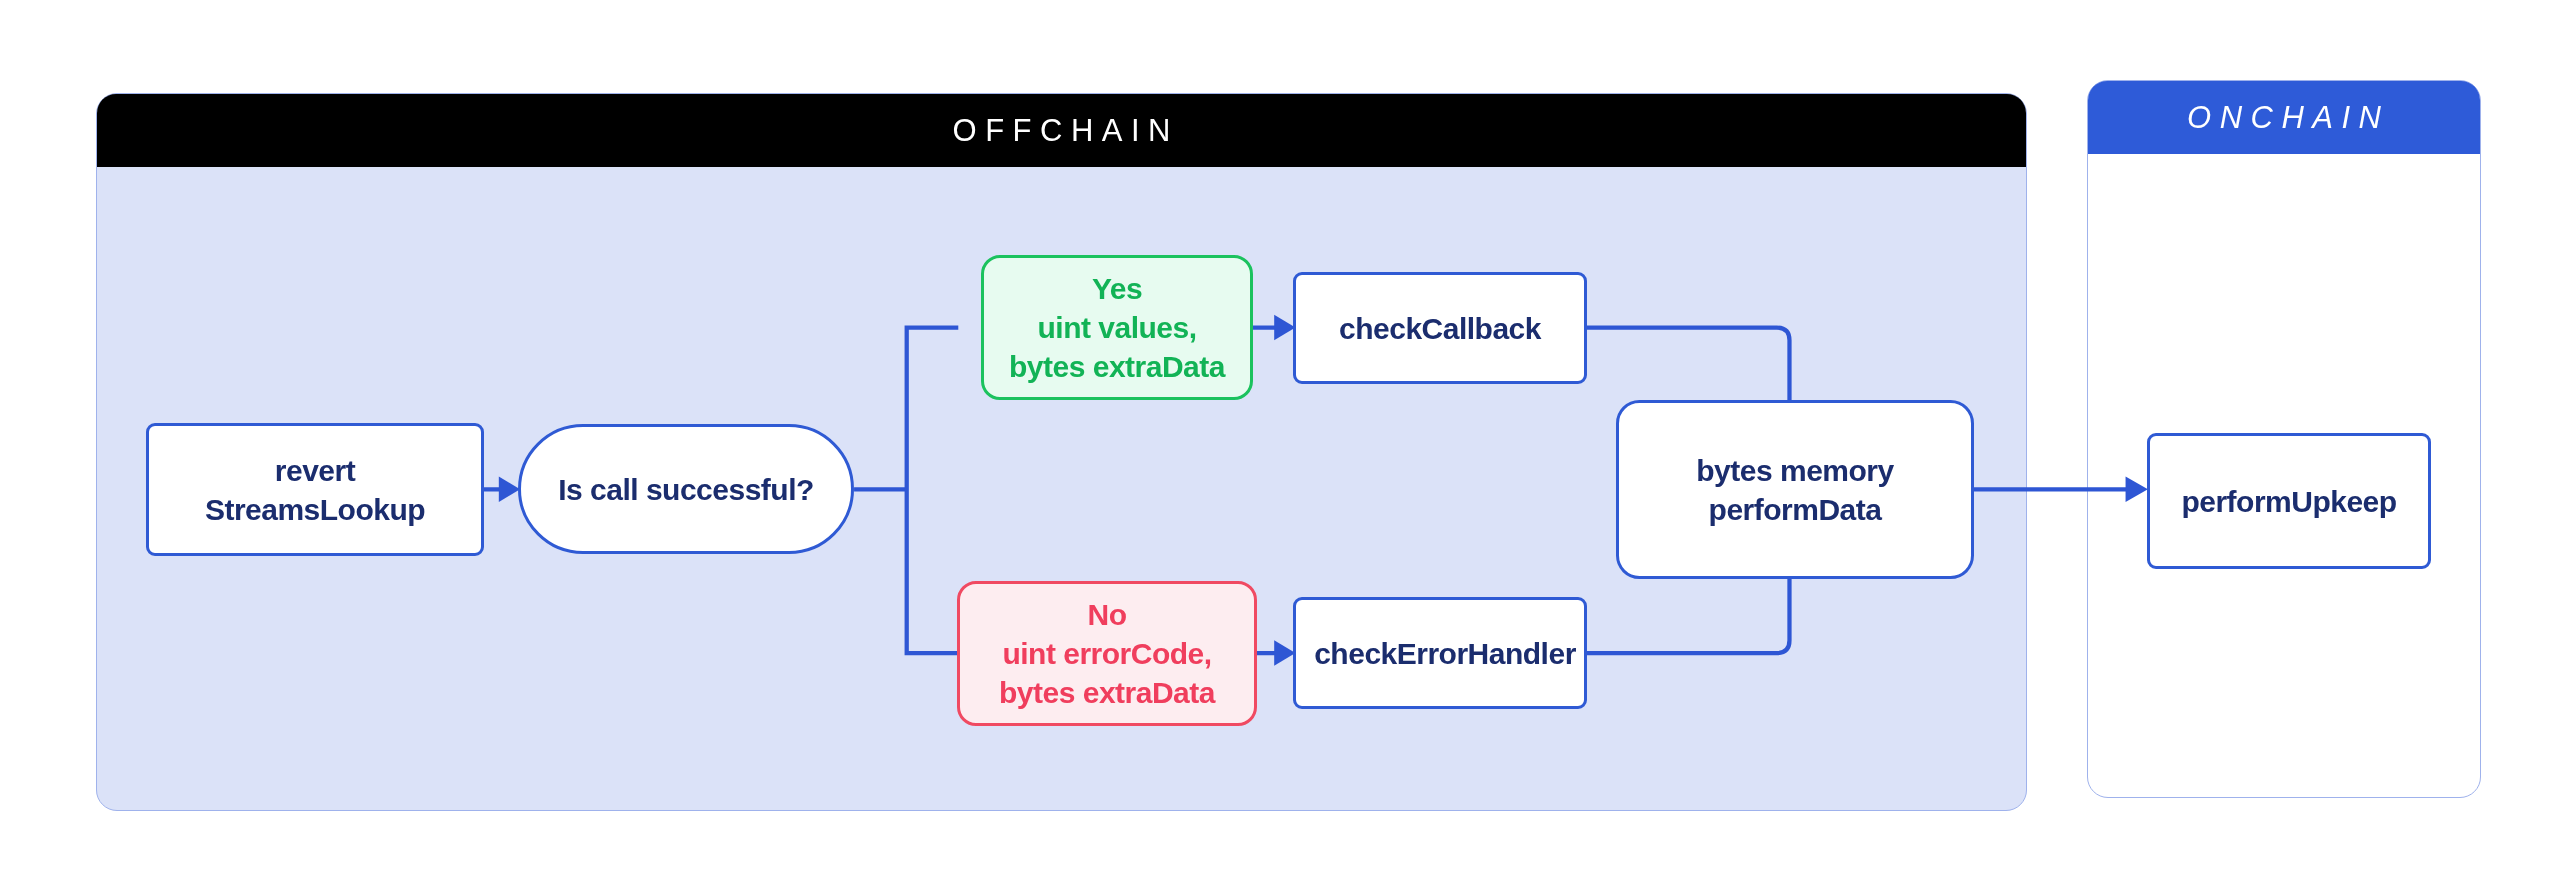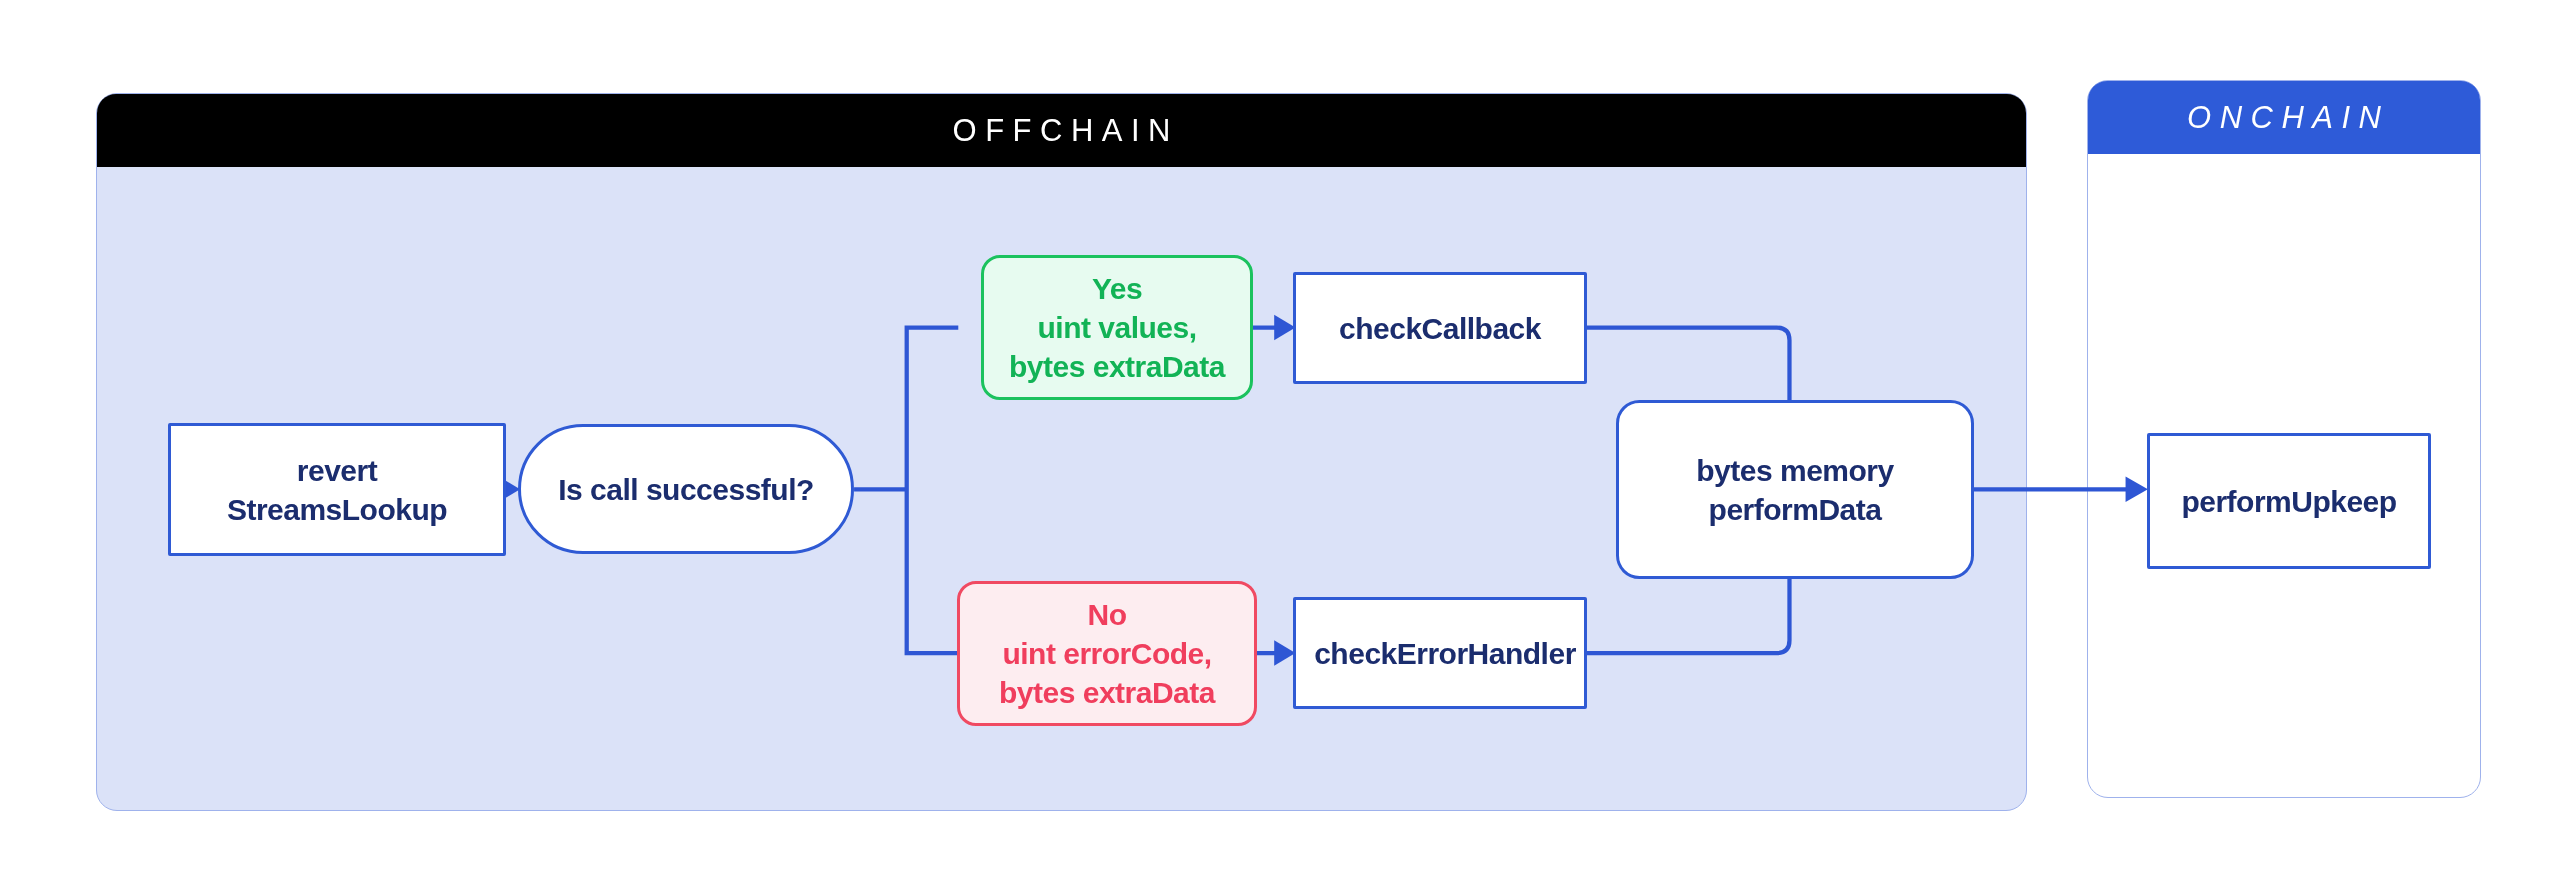--- a/index.html
+++ b/index.html
@@ -56,34 +56,34 @@
     stroke:var(--edge);
     stroke-width:8;
   }
   svg.edges polygon{fill:var(--edge);stroke:none;}
 
   .node{
     position:absolute;
     box-sizing:border-box;
     background:var(--white);
     border:3.7px solid var(--node-border);
-    border-radius:2px;
+    border-radius:9px;
     display:flex;flex-direction:column;
     align-items:center;justify-content:center;
     text-align:center;
     color:var(--navy);
     font-size:30px;
     font-weight:700;
     line-height:39px;
     letter-spacing:-0.5px;
     z-index:3;
   }
   .node .ln{display:block;white-space:nowrap;}
 
-  .node-revert{left:168px;top:423px;width:338px;height:133px;}
+  .node-revert{left:146px;top:423px;width:338px;height:133px;}
   .node-decision{left:518px;top:424px;width:336px;height:130px;border-radius:65px;}
   .node-yes{left:957px;top:255px;width:272px;height:145px;
     background:var(--green-fill);border-color:var(--green-border);color:var(--green-text);border-radius:19px;margin-left:24px;}
   .node-no{left:957px;top:581px;width:300px;height:145px;
     background:var(--red-fill);border-color:var(--red-border);color:var(--red-text);border-radius:19px;}
   .node-check-callback{left:1293px;top:272px;width:294px;height:112px;}
   .node-check-error-handler{left:1293px;top:597px;width:294px;height:112px;padding-left:10px;}
   .node-merge{left:1616px;top:400px;width:358px;height:179px;border-radius:23.4px;}
   .node-perform-upkeep{left:2147px;top:433px;width:284px;height:136px;}
 </style>

